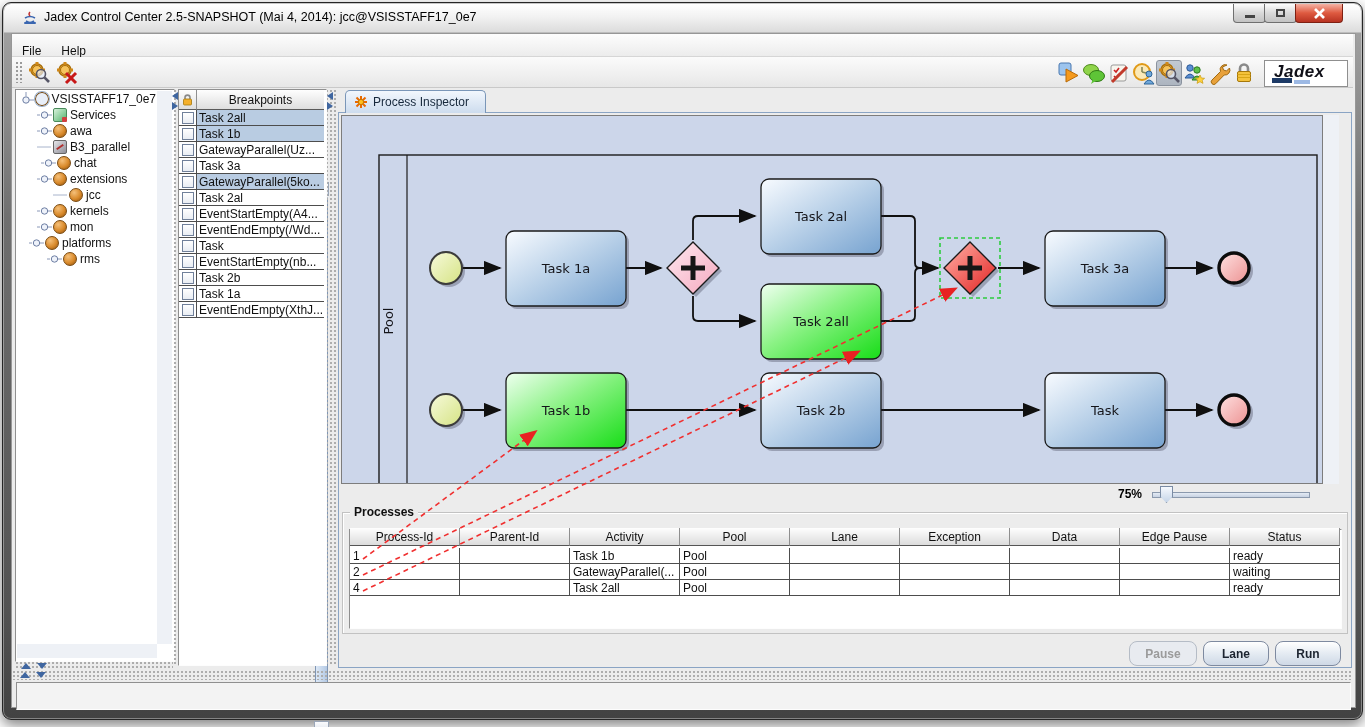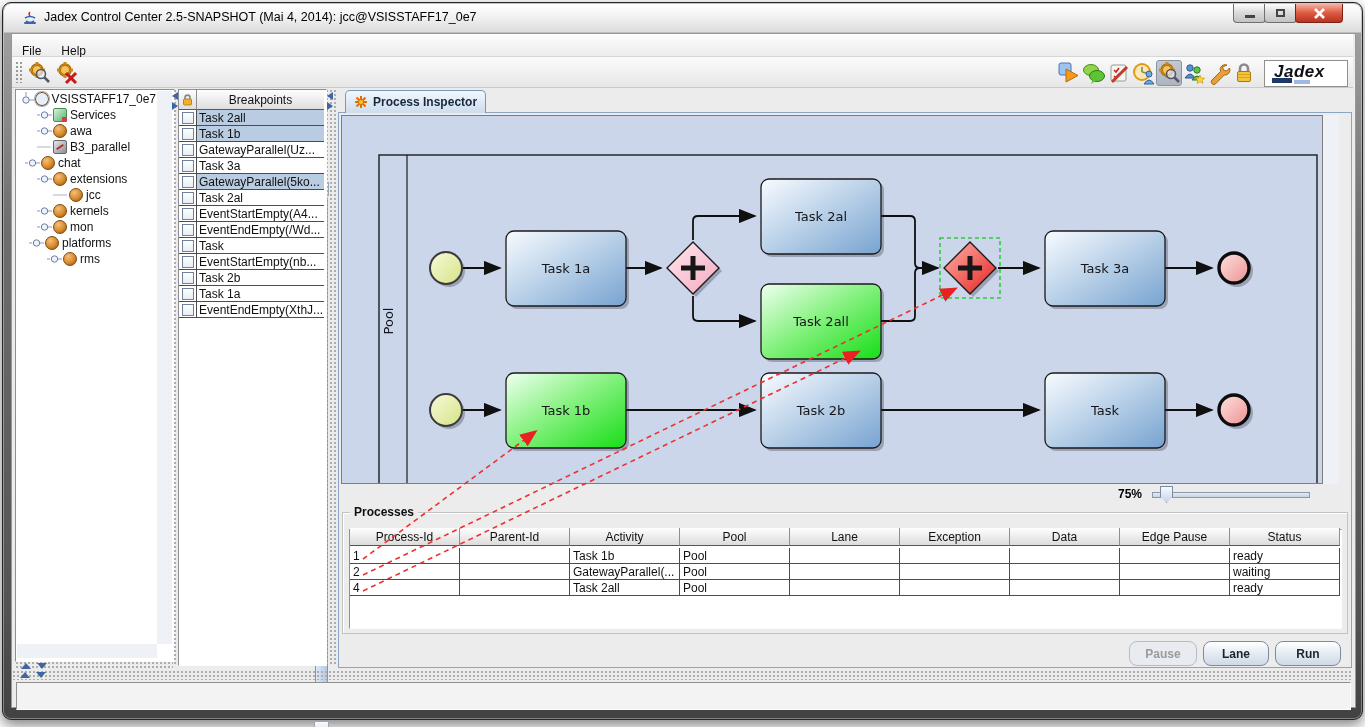--- a/index.html
+++ b/index.html
@@ -68,21 +68,21 @@
   .bprow{height:16px;display:flex;border-bottom:1px solid #4d4d4d;box-sizing:border-box;}
   .bpcheck{width:18px;border-right:1px solid #4d4d4d;display:flex;align-items:center;justify-content:center;background:#fff;box-sizing:border-box;}
   .bpbox{width:10px;height:10px;border:1px solid #70809a;background:linear-gradient(180deg,#ffffff,#e9edf3);}
   .bplabel{flex:1;font-size:12px;color:#101010;padding-left:2px;display:flex;align-items:center;white-space:nowrap;overflow:hidden;}
   .bprow.sel .bplabel{background:#b9cce2;}
   
   .vsplit{top:89px;width:5px;height:575px;}
   
   #tab{left:345px;top:90px;width:141px;height:23px;border:1px solid #7a96b8;border-bottom:none;border-radius:5px 5px 0 0;
     background:linear-gradient(180deg,#f2f7fd,#cddcee);display:flex;align-items:center;gap:5px;padding-left:8px;box-sizing:border-box;}
-  #tab-label{font-size:12px;font-weight:bold;color:#16283c;}
+  #tab-label{font-size:12px;font-weight:normal;color:#16283c;}
   #tab-pane{left:338px;top:112px;width:1014px;height:556px;border:1px solid #8aa4c4;background:#ececec;box-sizing:border-box;}
   
   #canvas-wrap{left:341px;top:115px;width:982px;height:369px;border:1px solid #7d7d7d;background:#ccd6ea;overflow:hidden;box-sizing:border-box;}
   
   #zoom-label{left:1086px;top:487px;width:56px;font-size:12px;font-weight:bold;color:#000;text-align:right;}
   #zoom-track{left:1152px;top:492px;width:158px;height:6px;border:1px solid #8b99ad;
     background:linear-gradient(180deg,#e4ebf4,#c7d2e2);box-sizing:border-box;}
   #zoom-thumb{left:1160px;top:486px;width:13px;height:17px;background:linear-gradient(180deg,#f6f9fe,#c6d5e8);
     border:1px solid #7a8ba4;box-sizing:border-box;clip-path:polygon(0 0,100% 0,100% 60%,50% 100%,0 60%);}
   
@@ -259,21 +259,21 @@
       <span class="ic-ball"></span>
       <span class="lbl">awa</span>
     </div>
     <div class="trow" style="padding-left: 20px;">
       <span class="handle"><svg width="16" height="14">
           <line x1="0" y1="7" x2="14" y2="7" stroke="#a8b4cc"></line>
         </svg></span>
       <span class="ic-process"></span>
       <span class="lbl">B3_parallel</span>
     </div>
-    <div class="trow" style="padding-left: 8px;">
+    <div class="trow" style="padding-left: 24px;">
       <span class="handle"><svg width="16" height="14">
           <line x1="0" y1="7" x2="3" y2="7" stroke="#8a98b8"></line>
           <circle cx="7.5" cy="7" r="3.2" fill="#eef2fa" stroke="#6d7ea3"></circle>
           <line x1="11" y1="7" x2="15" y2="7" stroke="#8a98b8"></line>
         </svg></span>
       <span class="ic-ball"></span>
       <span class="lbl">chat</span>
     </div>
     <div class="trow" style="padding-left: 20px;">
       <span class="handle"><svg width="16" height="14">

